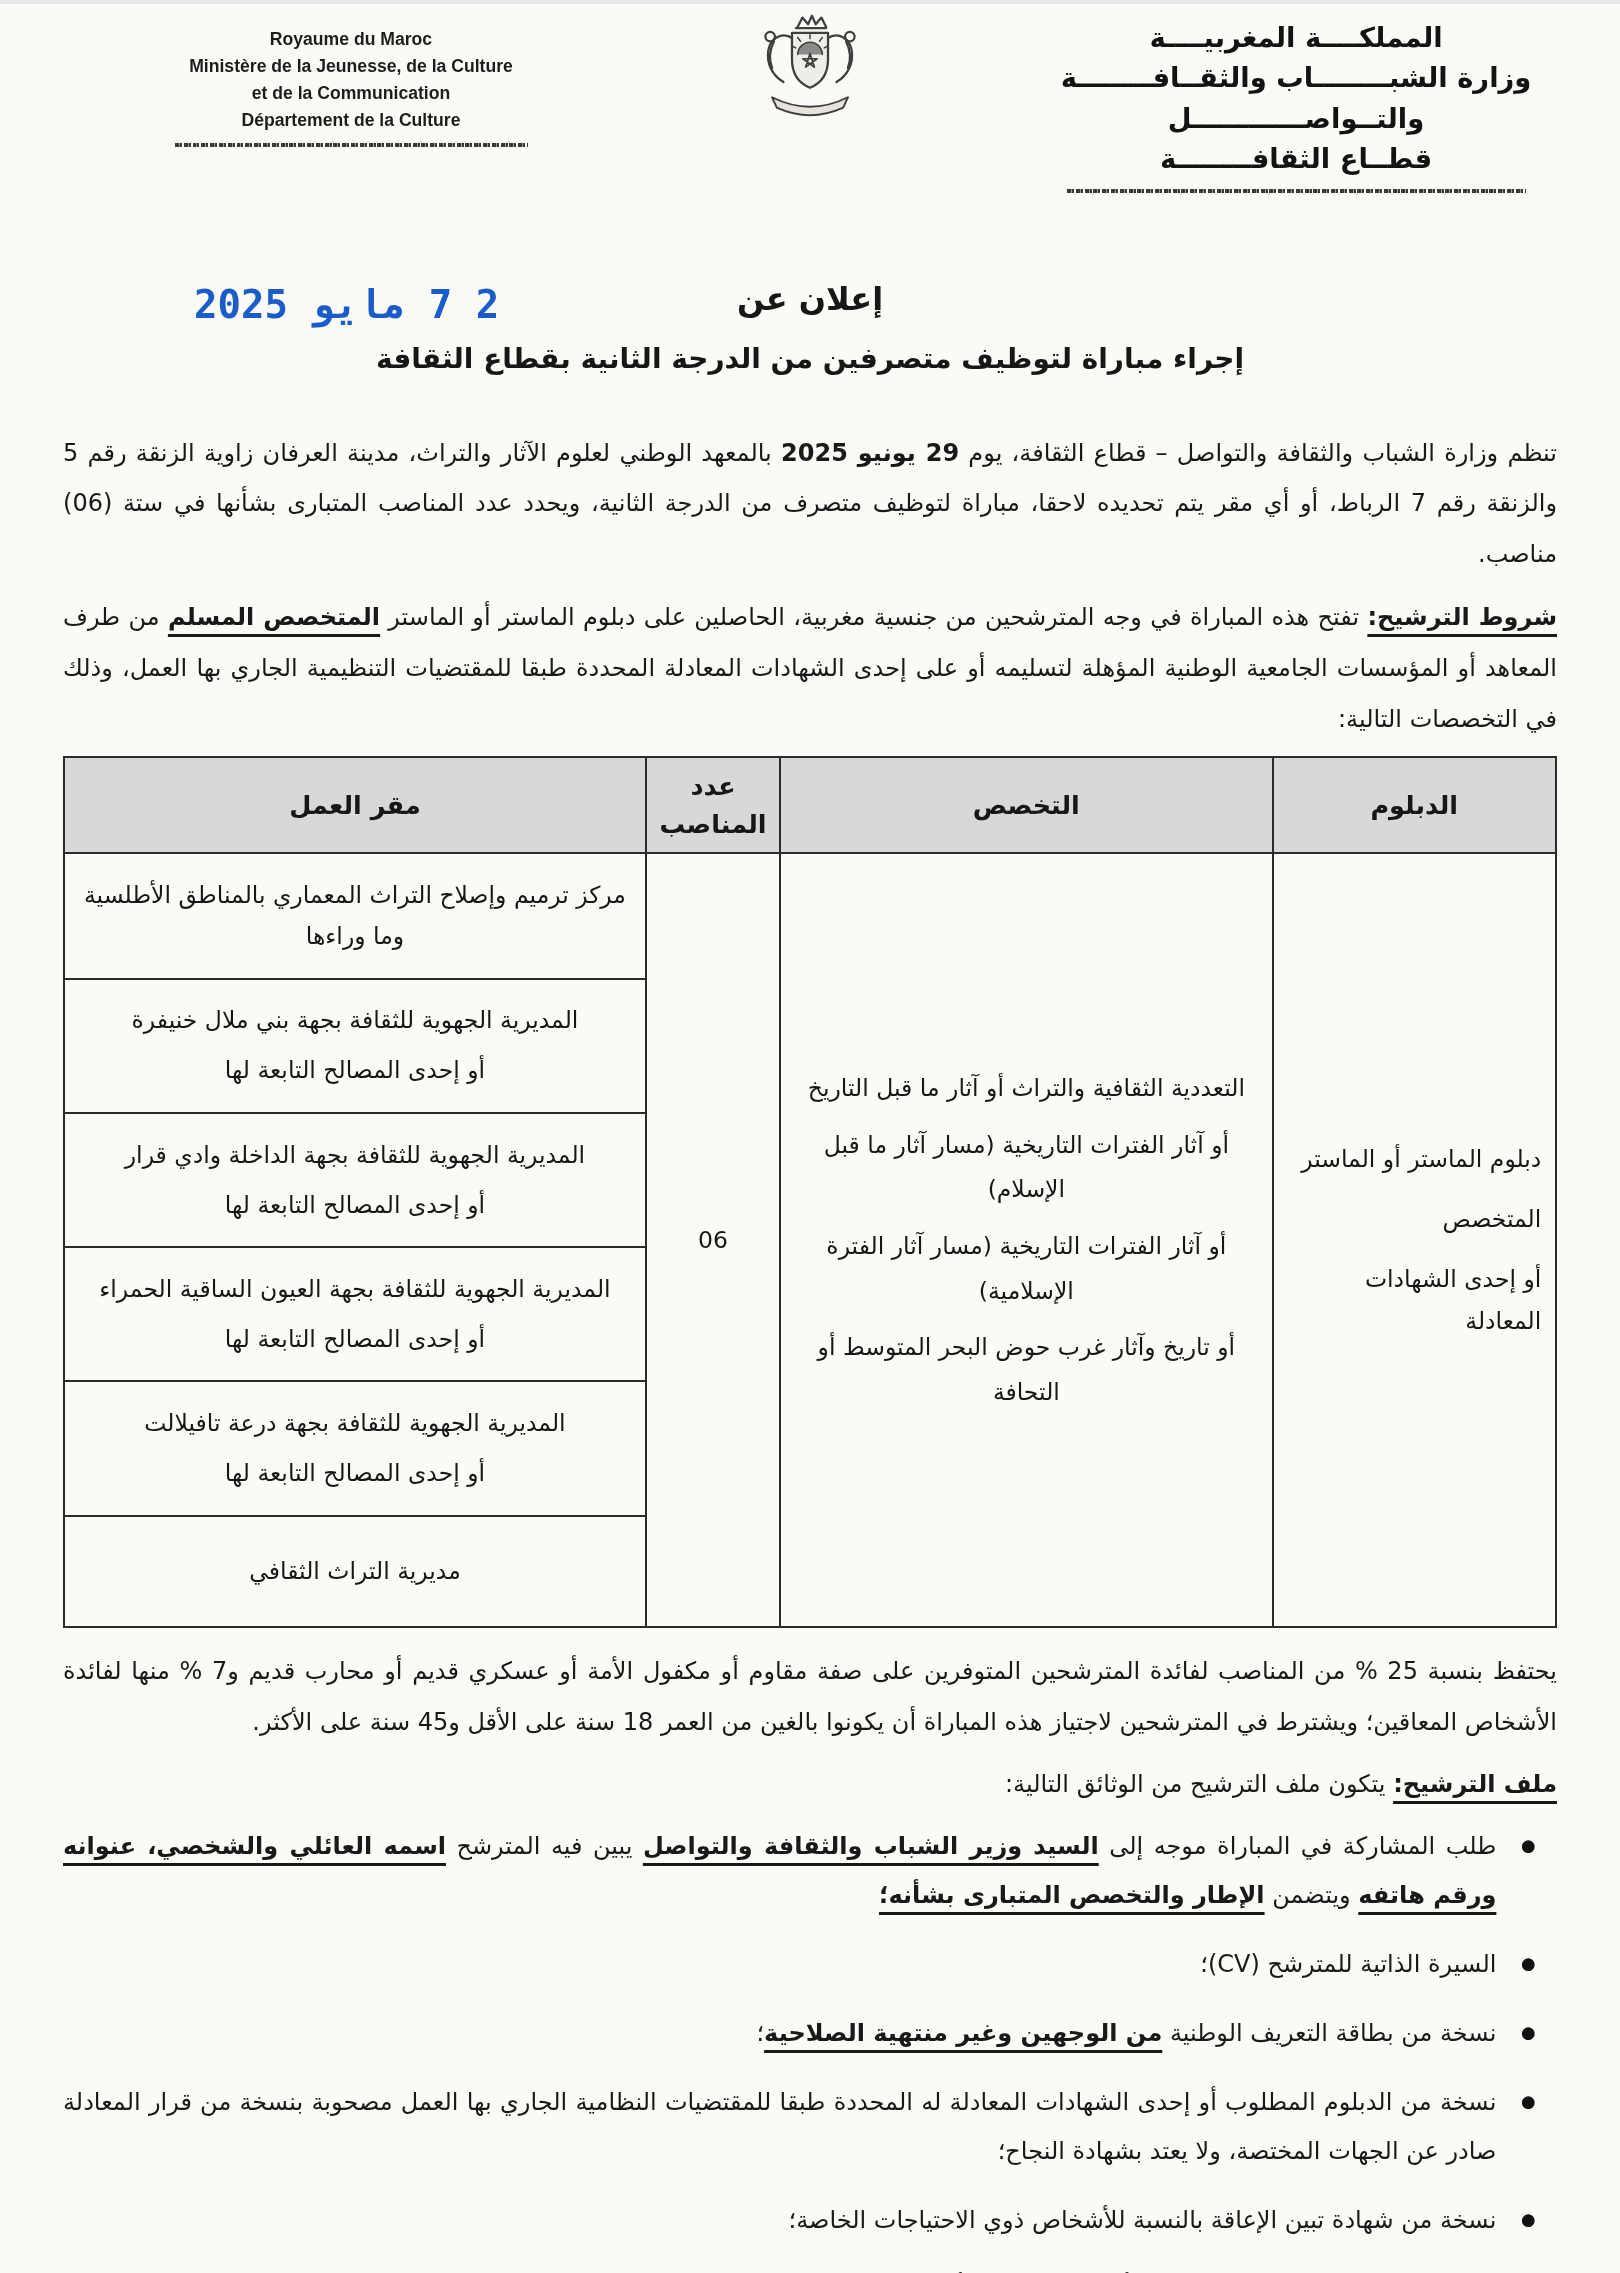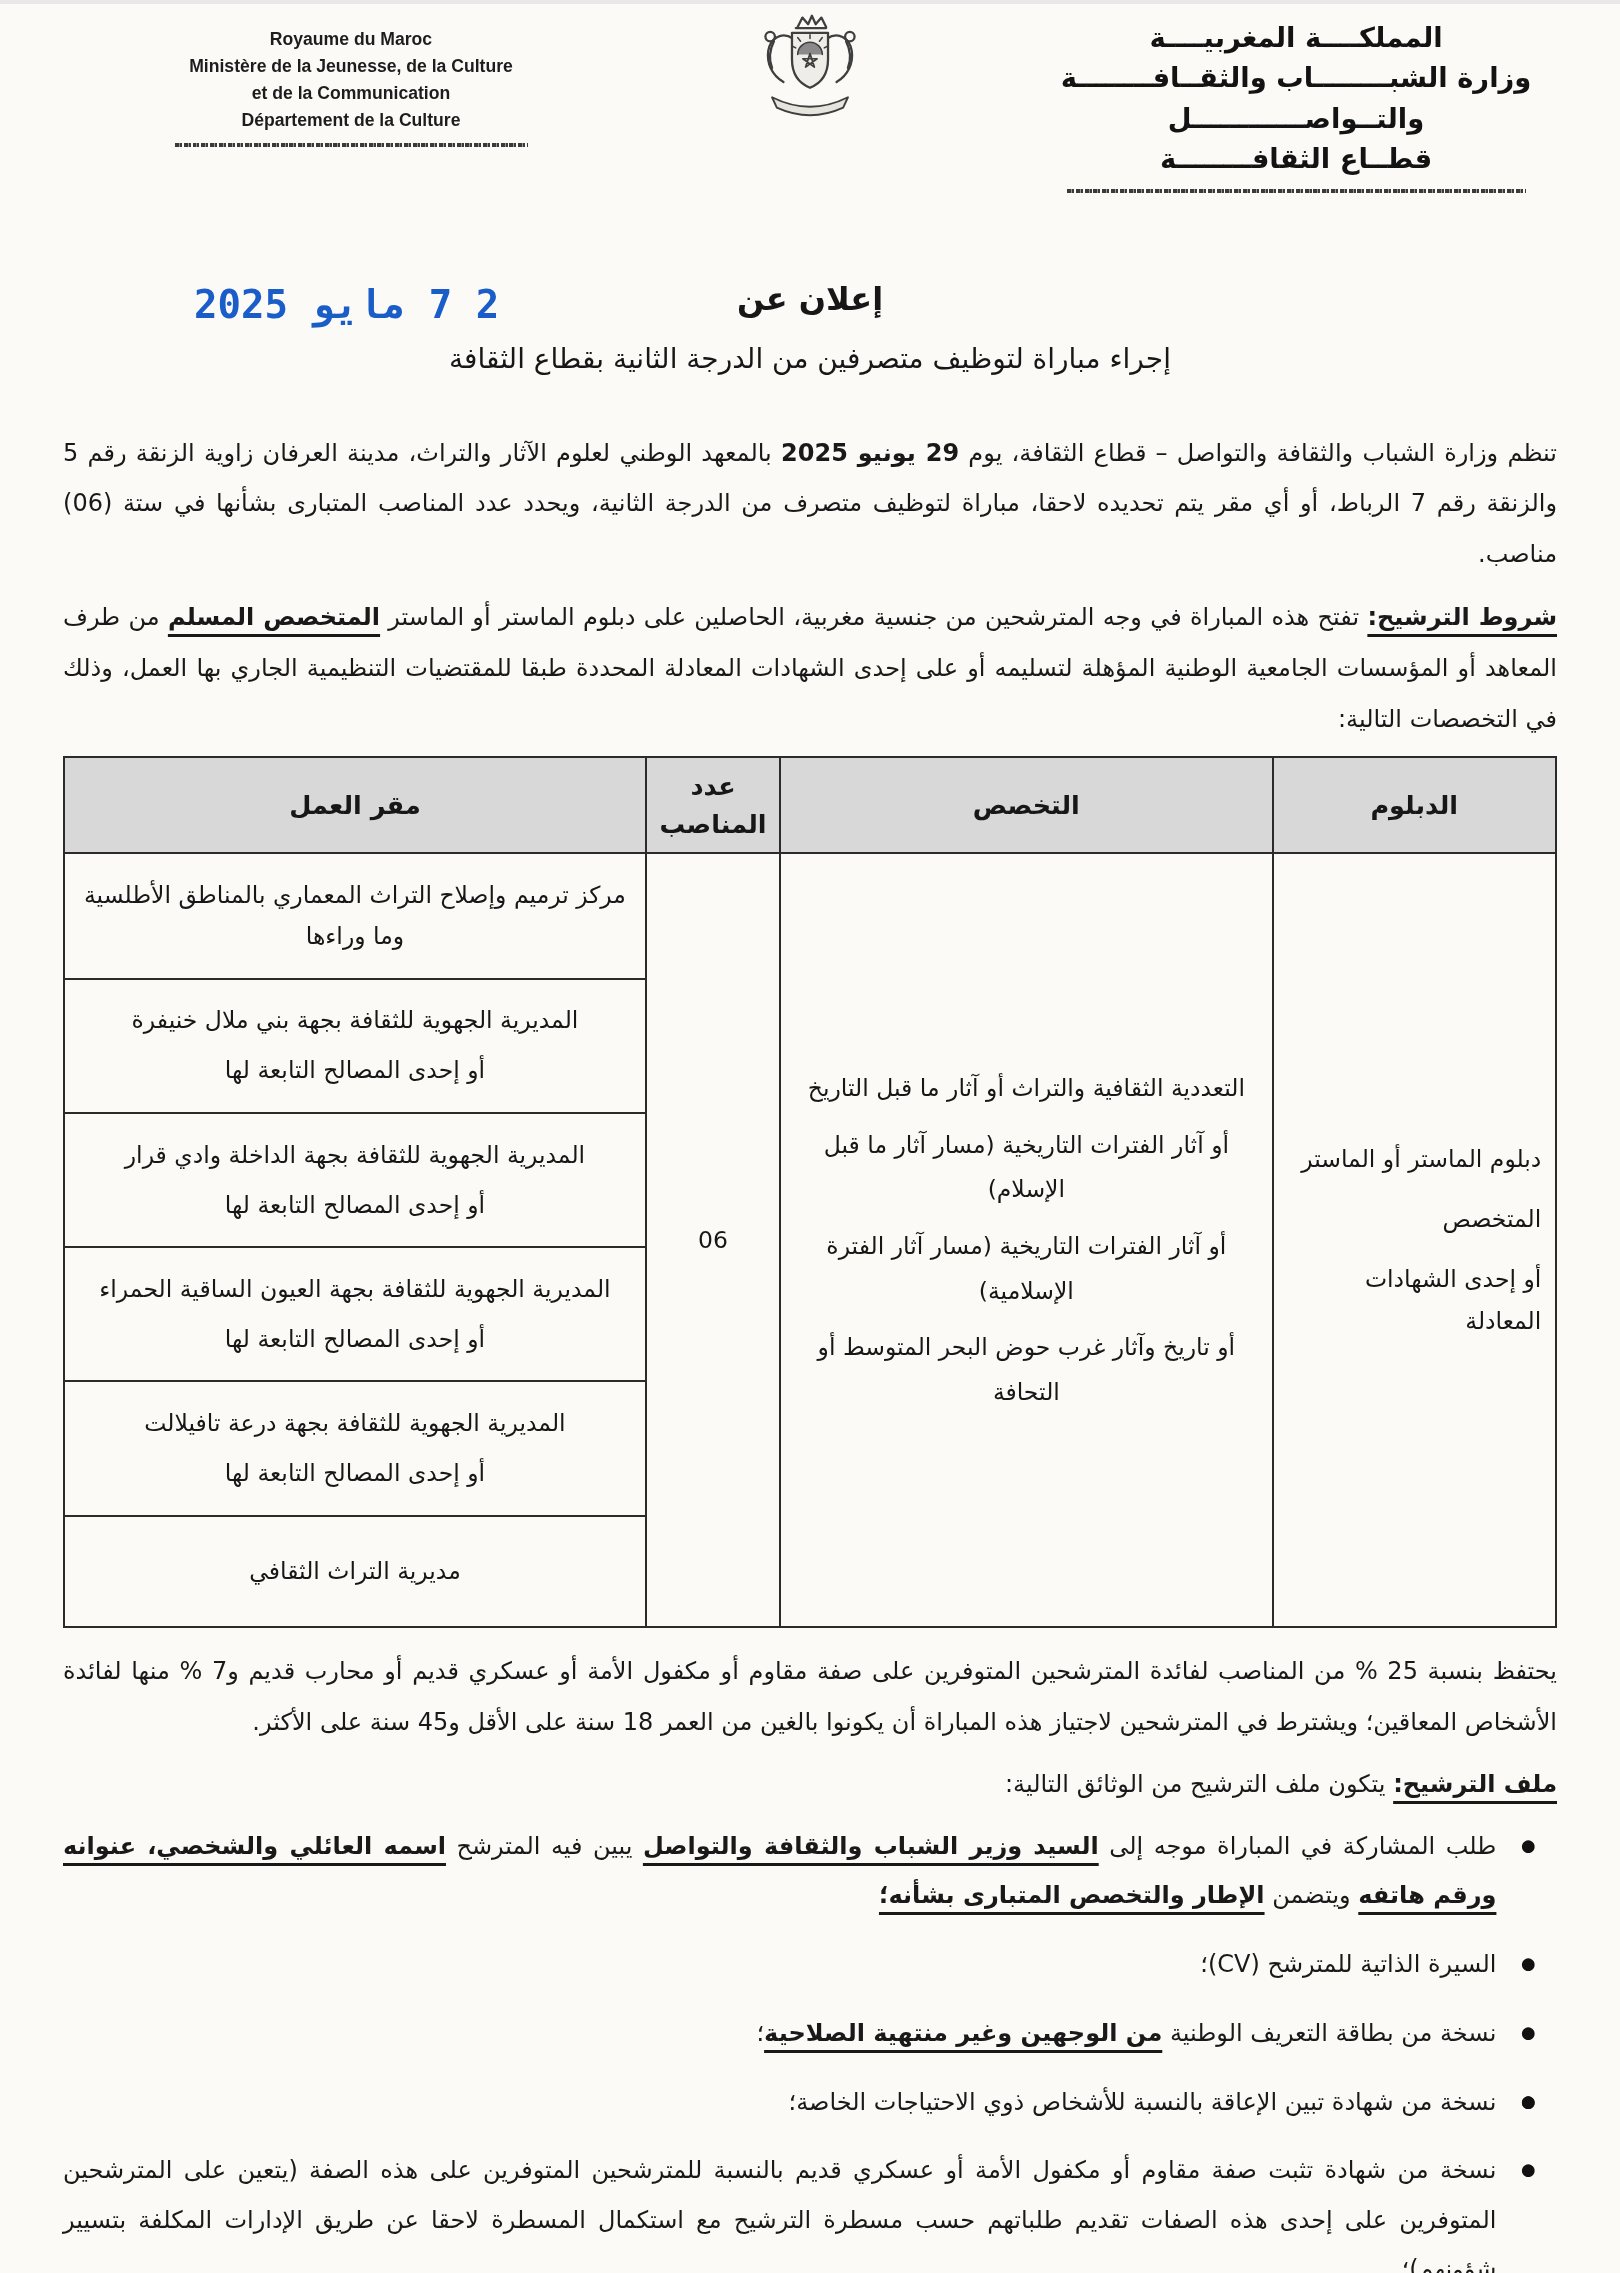--- a/index.html
+++ b/index.html
@@ -33,21 +33,21 @@
   }
   .ar-sq{width:459px;}
   
   .title-zone{position:relative;height:155px;text-align:center;}
   .stamp{
     position:absolute;left:194px;top:35px;direction:rtl;
     font-family:"DejaVu Sans Mono","DejaVu Sans",monospace;
     font-size:39px;font-weight:700;letter-spacing:2.9px;white-space:nowrap;
   }
   .title{margin:0;padding-top:33px;font-size:32px;font-weight:700;}
-  .subtitle{margin:23.5px 0 0;font-size:28px;font-weight:400;}
+  .subtitle{margin:23.5px 0 0;font-size:28px;font-weight:700;}
   
   .content{padding:25.5px 63px 0;}
   .para{
     margin:0 0 11.8px;font-size:24px;line-height:2.12;text-align:justify;color:#191919;
   }
   .b{font-weight:700;}
   .u{text-decoration:underline;text-decoration-thickness:2.5px;text-underline-offset:8.8px;}
   
   table.jobs{width:100%;border-collapse:collapse;margin:9.8px 0 17.6px;}
   .jobs th,.jobs td{border:2px solid #2b2b2b;text-align:center;vertical-align:middle;}
@@ -200,20 +200,21 @@
       <li>
         <span class="blt">●</span>
         <span class="li-t"><span>السيرة الذاتية للمترشح (CV)؛</span></span>
       </li>
       <li>
         <span class="blt">●</span>
         <span class="li-t"><span>نسخة من بطاقة التعريف الوطنية </span><span class="b u">من الوجهين وغير منتهية الصلاحية</span><span>؛</span></span>
       </li>
       <li>
         <span class="blt">●</span>
+        <span class="li-t"><span>نسخة من الدبلوم المطلوب أو إحدى الشهادات المعادلة له المحددة طبقا للمقتضيات النظامية الجاري بها العمل مصحوبة بنسخة من قرار المعادلة صادر عن الجهات المختصة، ولا يعتد بشهادة النجاح؛</span></span>
       </li>
       <li>
         <span class="blt">●</span>
         <span class="li-t"><span>نسخة من شهادة تبين الإعاقة بالنسبة للأشخاص ذوي الاحتياجات الخاصة؛</span></span>
       </li>
       <li>
         <span class="blt">●</span>
         <span class="li-t"><span>نسخة من شهادة تثبت صفة مقاوم أو مكفول الأمة أو عسكري قديم بالنسبة للمترشحين المتوفرين على هذه الصفة (يتعين على المترشحين المتوفرين على إحدى هذه الصفات تقديم طلباتهم حسب مسطرة الترشيح مع استكمال المسطرة لاحقا عن طريق الإدارات المكلفة بتسيير شؤونهم)؛</span></span>
       </li>
 

